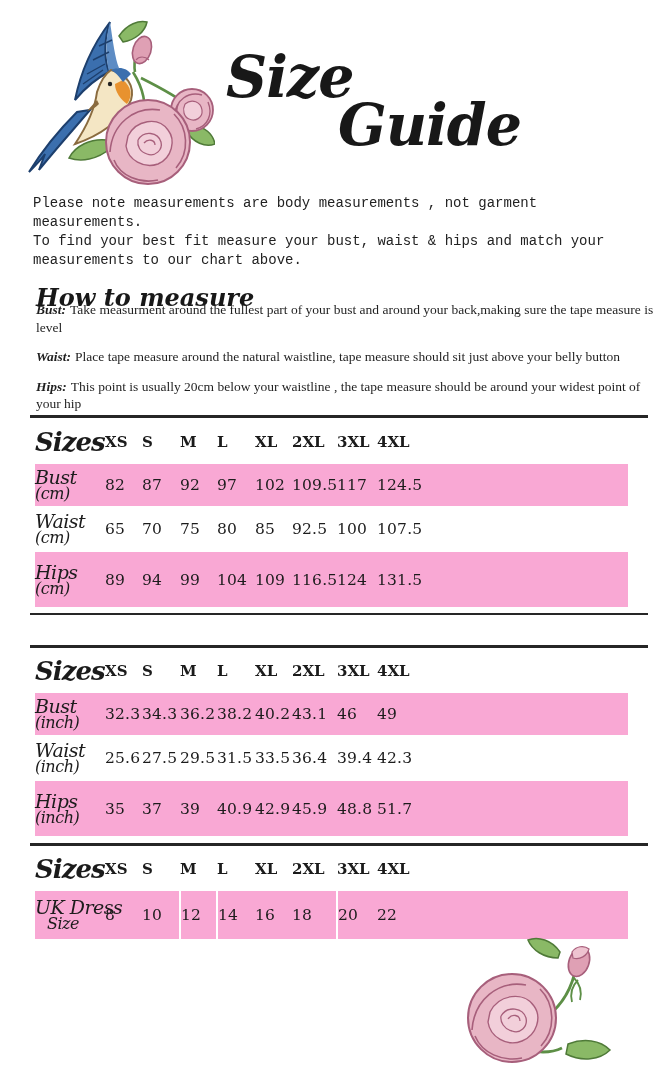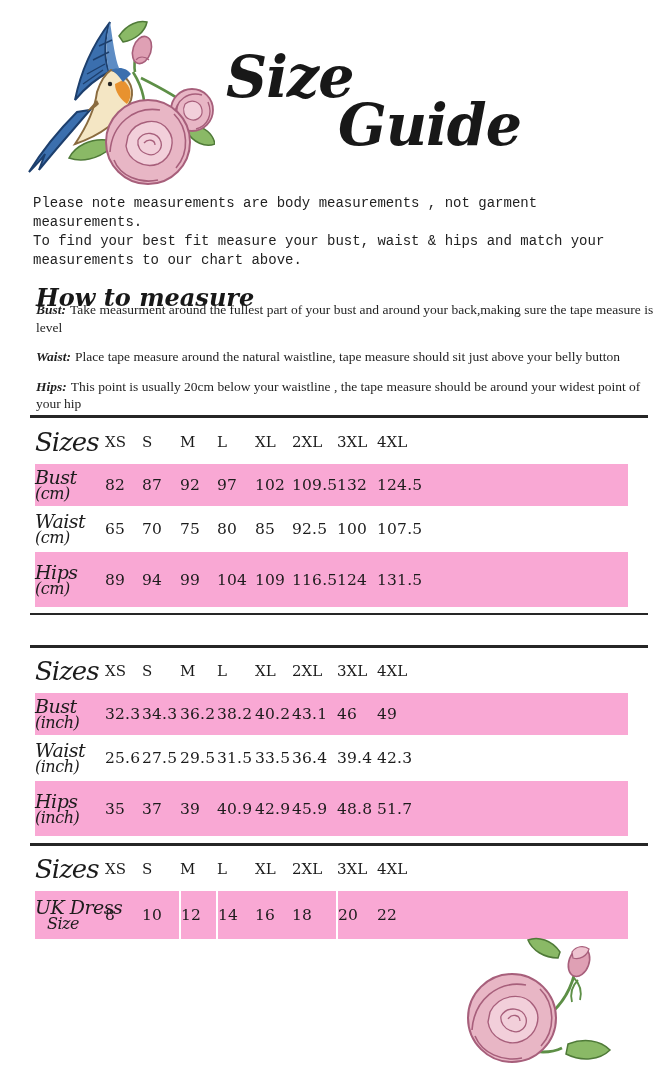--- a/index.html
+++ b/index.html
@@ -26,21 +26,21 @@
   .howto b{margin-right:4px;font-style:italic;}
   
   .rule{position:absolute; left:30px; width:618px; height:3px; background:#262626;}
   .rule-1{top:415px;} .rule-mid{top:613px; height:2px;} .rule-2{top:645px;}
   .rule-3{top:843px;}
   
   table.size-table{position:absolute; left:35px; width:593px; border-collapse:collapse; table-layout:fixed;}
   .t-cm{top:420px;} .t-inch{top:649px;} .t-uk{top:847px;}
   .size-table th,.size-table td{padding:0; text-align:left; vertical-align:middle;
     font-weight:normal; white-space:nowrap; overflow:visible;}
-  .size-table thead th{font-size:15px; font-weight:normal; height:44px; color:#1b1b1b;}
+  .size-table thead th{font-size:15px; font-weight:bold; height:44px; color:#1b1b1b;}
   .size-table th.corner{font-style:italic; font-size:26px; letter-spacing:-1px;}
   .size-table td.val{font-size:15.5px; letter-spacing:.2px;}
   .row-lbl{font-style:italic; font-weight:bold; padding-left:9px;}
   .row-lbl .rl1{display:block; font-size:19px; line-height:17px; letter-spacing:-.5px;}
   .row-lbl .rl2{display:block; font-size:16px; line-height:15px; letter-spacing:-.5px;}
   .row-lbl .rl2.centered{text-align:center; padding-right:14px;}
   tr.mint td{background:#f9a8d4;margin-left:20px;}
   tr.h42 td{height:42px;} tr.h46 td{height:46px;} tr.h40 td{height:55px;} tr.h48 td{height:48px;}
   td.wsep{border-left:2px solid #ffffff;}
   
@@ -137,21 +137,21 @@
         <td class="row-lbl">
             <span class="rl1">Bust</span>
             <span class="rl2">(cm)</span>
           </td>
         <td class="val">82</td>
         <td class="val">87</td>
         <td class="val">92</td>
         <td class="val">97</td>
         <td class="val">102</td>
         <td class="val">109.5</td>
-        <td class="val">132</td>
+        <td class="val">117</td>
         <td class="val">124.5</td>
       </tr>
       <tr class="h46">
         <td class="row-lbl">
             <span class="rl1">Waist</span>
             <span class="rl2">(cm)</span>
           </td>
         <td class="val">65</td>
         <td class="val">70</td>
         <td class="val">75</td>

